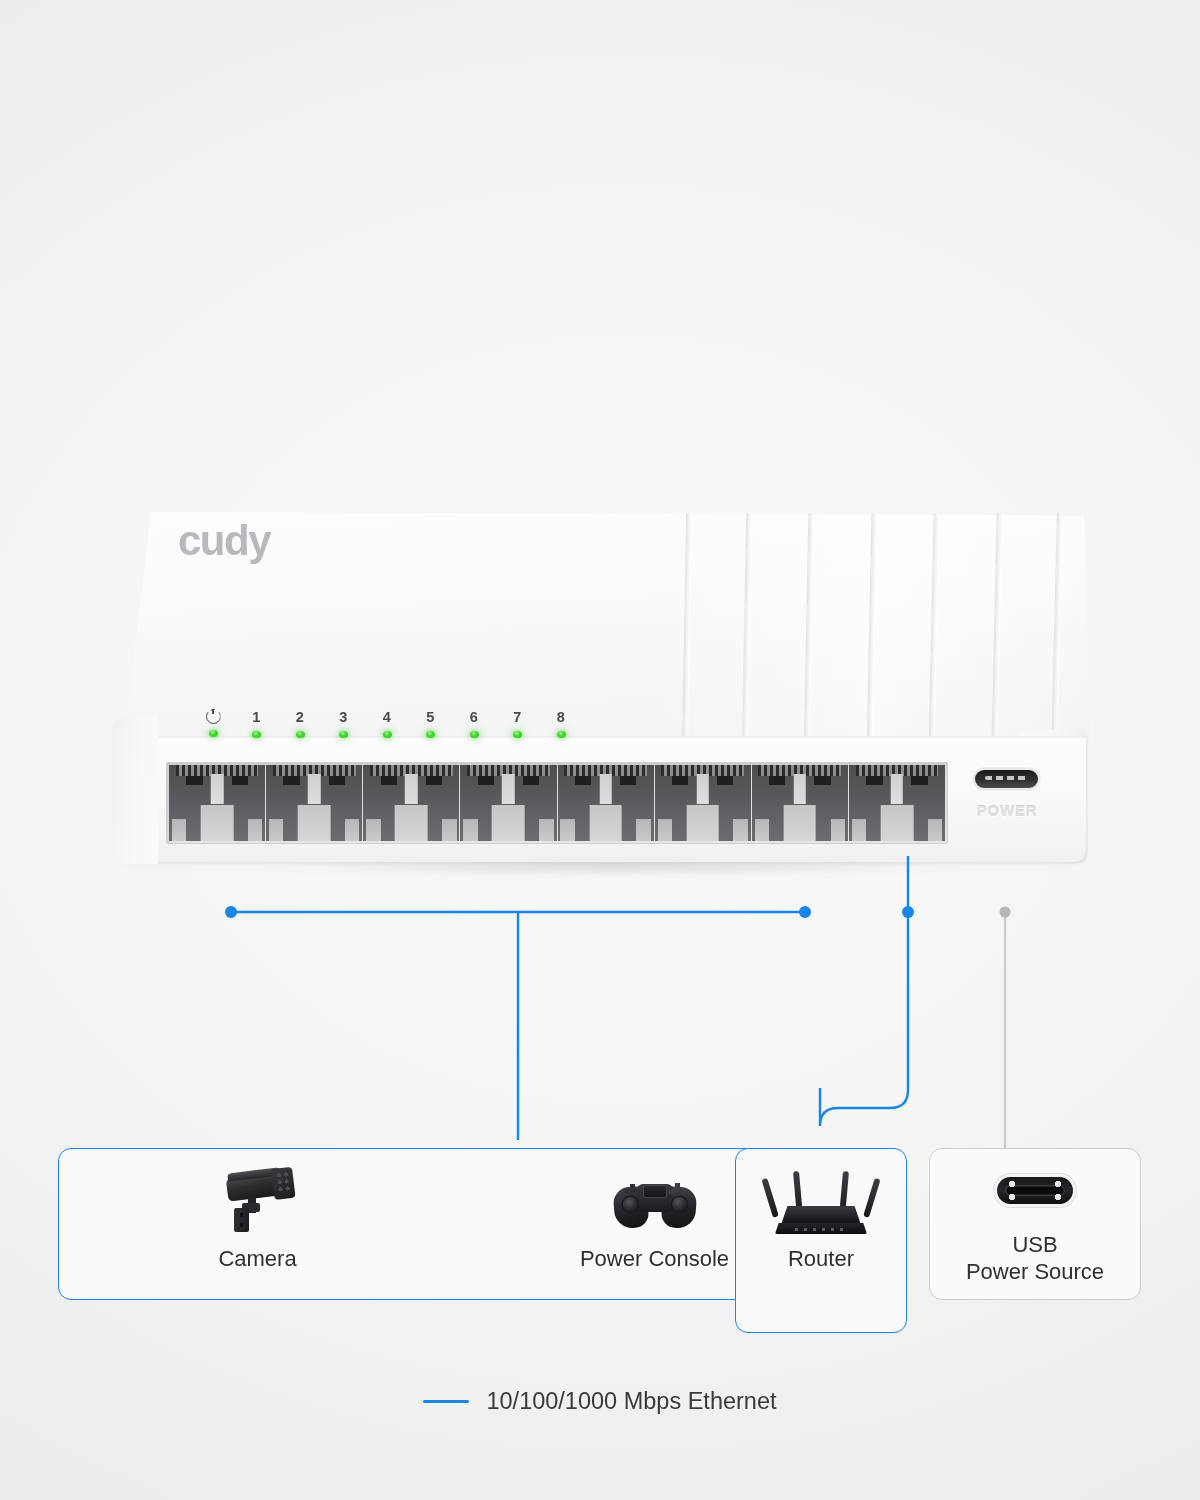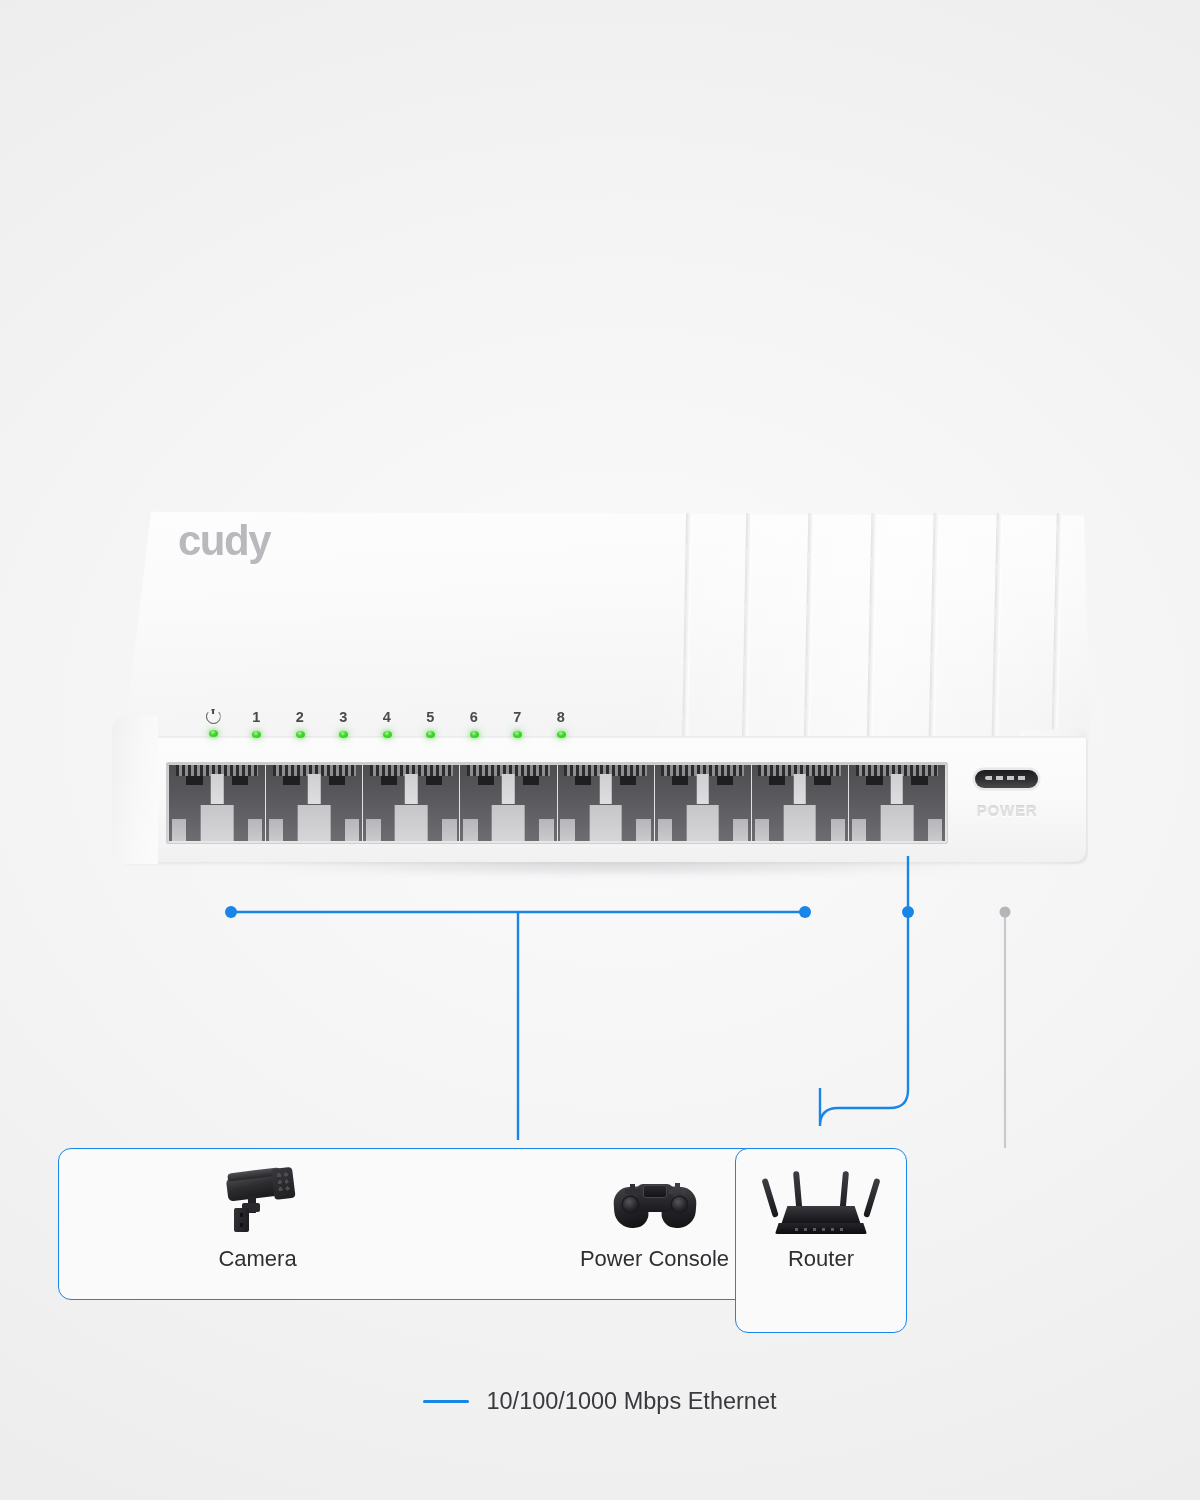--- a/index.html
+++ b/index.html
@@ -519,19 +519,28 @@
           <div class="rt-ant a4"></div>
           <div class="rt-top"></div>
           <div class="rt-base"></div>
           <div class="rt-leds"></div>
         </div>
       </div>
       <div class="cell-label">Router</div>
     </div>
   </div>
 
+  <div class="box gray" id="box-usb">
+    <div class="cell">
+      <div class="usbc-art"></div>
+      <div class="cell-label two-line">
+        <span>USB</span><br>
+        <span>Power Source</span>
+      </div>
+    </div>
+  </div>
 
   <div id="legend">
     <div class="legend-swatch"></div>
     <div class="legend-text">10/100/1000 Mbps Ethernet</div>
   </div>
 
 </div>
 
 </body></html>

